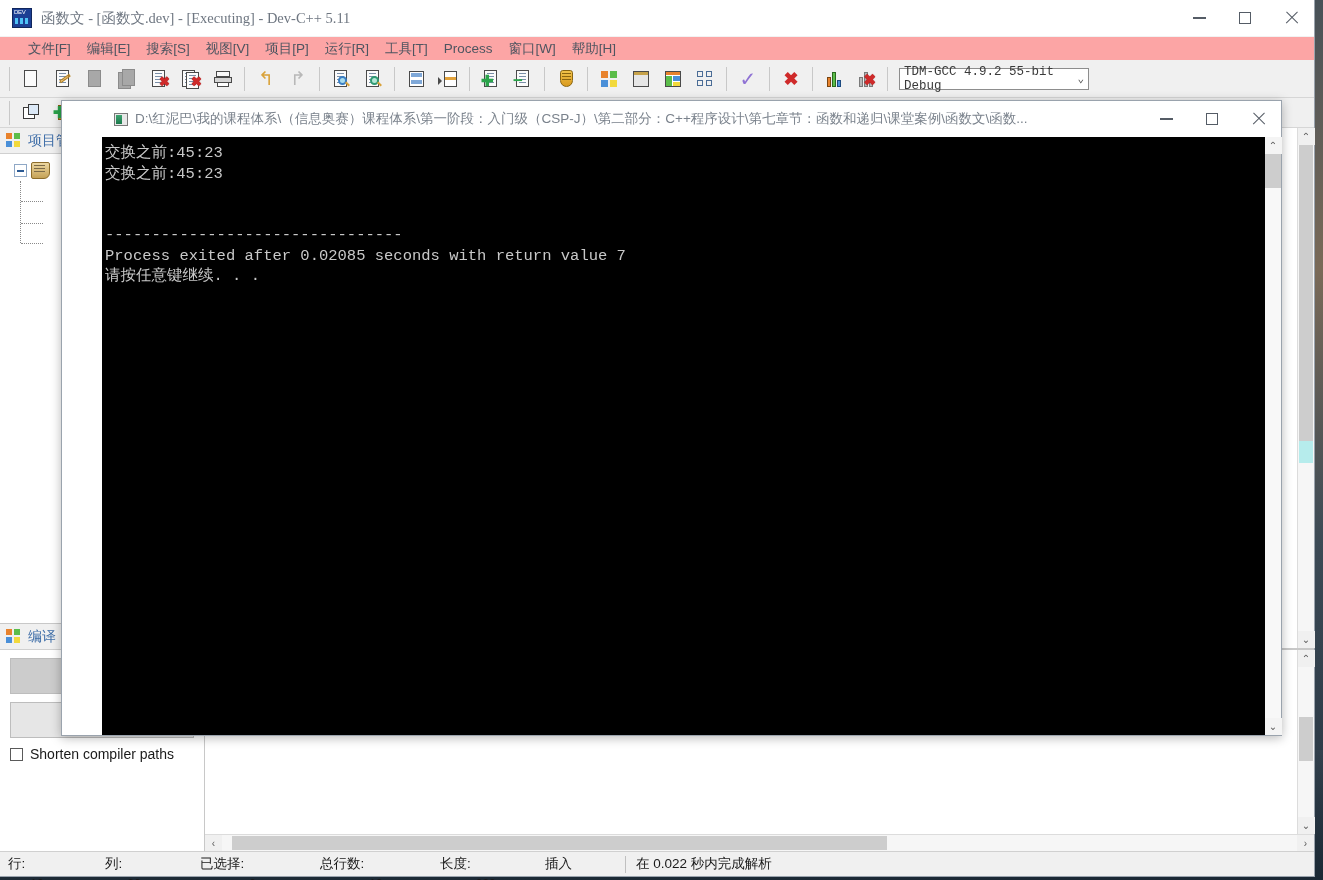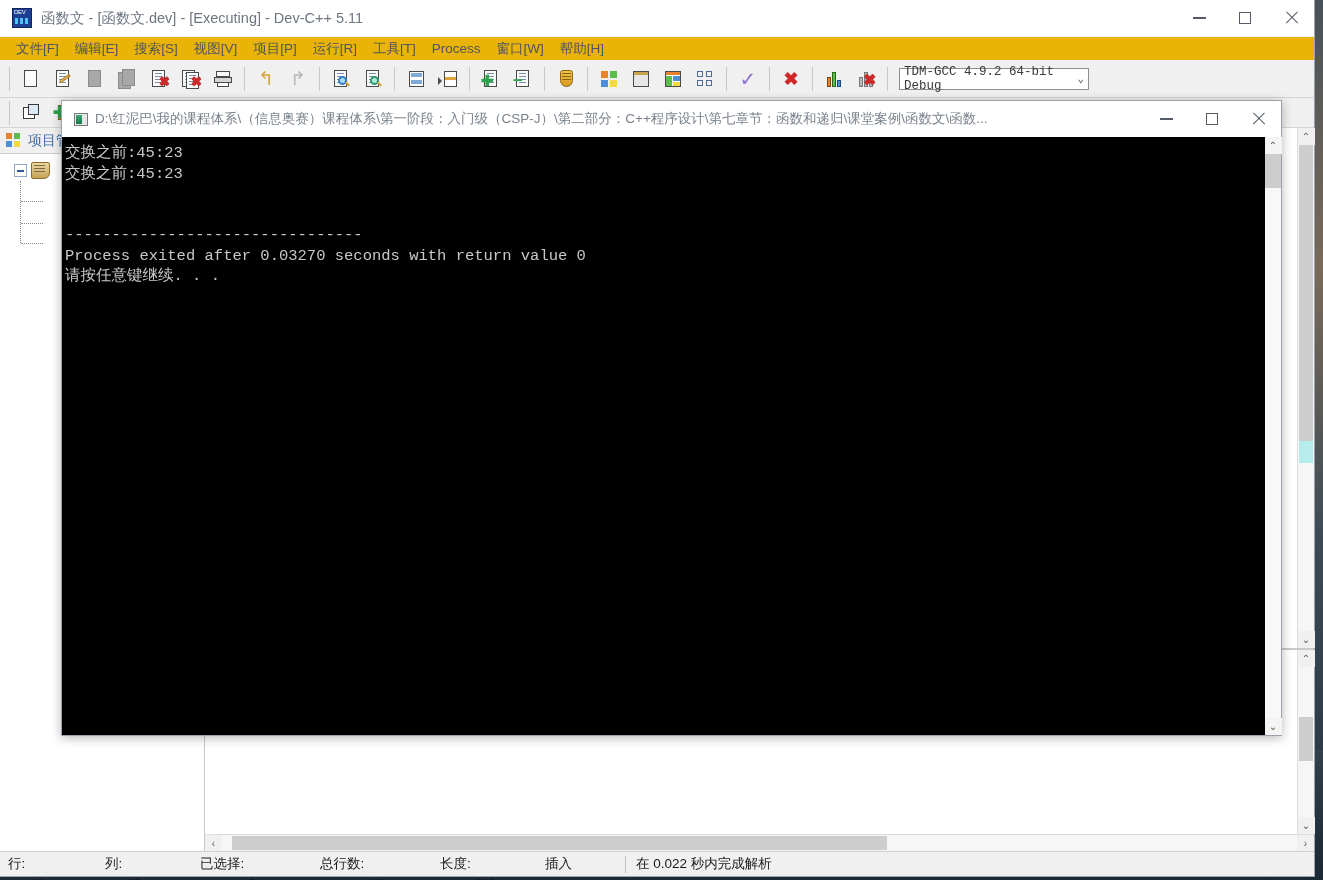--- a/index.html
+++ b/index.html
@@ -47,42 +47,42 @@
   .app-icon::before{
     content:"DEV"; position:absolute; top:0px; left:1px;
     font-size:6px; color:#fff; font-family:"Liberation Sans",sans-serif; letter-spacing:-.3px;
   }
   .app-icon::after{
     content:""; position:absolute; left:2px; bottom:3px; width:13px; height:6px;
     background:
       linear-gradient(90deg,#4fc3f7 0 3px,transparent 3px 5px,#4fc3f7 5px 8px,transparent 8px 10px,#4fc3f7 10px 13px);
   }
   .title-text {
-    font-size: 14.5px; color: #6e7681; white-space: nowrap;
+    font-size: 14.5px; color: #6e7681; white-space: nowrap; font-family: Liberation Serif, serif;
   }
   .win-btns { margin-left: auto; display: flex; height: 100%; }
   .win-btn {
     width: 46px; height: 100%;
     display: flex; align-items: center; justify-content: center;
     color: #555c66; font-size: 15px;
   }
   .glyph-min { width: 13px; height: 1.5px; background: #555c66; }
   .glyph-max { width: 12px; height: 12px; border: 1.4px solid #555c66; }
   .glyph-close { position: relative; width: 14px; height: 14px; }
   .glyph-close::before, .glyph-close::after {
     content: ""; position: absolute; left: 0; top: 6px;
     width: 16px; height: 1.4px; background: #555c66;
   }
   .glyph-close::before { transform: rotate(45deg); }
   .glyph-close::after  { transform: rotate(-45deg); }
 
   
   .menubar {
     height: 23px; display: flex; align-items: center;
-    background: #eab308; padding-left: 8px; flex: 0 0 auto;
+    background: #fca5a5; padding-left: 20px; flex: 0 0 auto;
   }
   .menu-item {
     font-size: 13.5px; color: #4e5560; padding: 2px 8px;
     white-space: nowrap;
   }
 
   
   .toolbar {
     height: 38px; background: #f0f0f0;
     display: flex; align-items: center; padding-left: 4px;
@@ -250,21 +250,21 @@
   .st-cell .v { font-size: 12px; margin-top: 40px; }
   .st-div { width: 1px; height: 17px; background: #c0c0c0; }
 
   
   #console {
     position: absolute; left: 61px; top: 100px;
     width: 1221px; height: 636px;
     background: #fff;
     border: 1px solid #9aa3ad;
     box-shadow: 0 2px 10px rgba(0,0,0,.28);
-    display: flex; flex-direction: column;
+    display: flex; flex-direction: column; padding-left: 40px;
   }
   .con-title {
     height: 36px; background: #fff; display: flex; align-items: center; flex: 0 0 auto;
   }
   .con-icon {
     width: 14px; height: 13px; margin: 0 7px 0 12px; flex: 0 0 auto;
     background: #e8e8e8; border: 1px solid #7a7a7a; position: relative;
   }
   .con-icon::after{
     content:""; position:absolute; left:1px; top:1px; width:6px; height:9px;
@@ -505,21 +505,21 @@
         <span style="position:absolute;left:8px;bottom:2px;width:4px;height:15px;background:#b8b8b8;border:1px solid #7a7a7a"></span>
         <span style="position:absolute;left:13px;bottom:2px;width:4px;height:7px;background:#b8b8b8;border:1px solid #7a7a7a"></span>
         <span class="redx" style="right:0;bottom:2px;font-size:15px">✖</span>
       </span>
     </div>
 
     <div class="sep"></div>
 
     <div class="sel-wrap">
       <div class="sel">
-        <span>TDM-GCC 4.9.2 64-bit Debug</span>
+        <span>TDM-GCC 4.9.2 55-bit Debug</span>
         <span class="chev">⌄</span>
       </div>
     </div>
   </div>
 
   <div class="toolbar2">
     <div class="sep"></div>
     <div class="tb-btn">
       <span class="ic">
         <span style="position:absolute;left:2px;top:4px;width:12px;height:12px;background:#fff;border:1.5px solid #3a3a3a"></span>
@@ -553,20 +553,39 @@
           <span class="expander"></span>
           <span class="folder-ic"></span>
         </div>
         <div class="tree-children">
           <span class="twig" style="top:20px"></span>
           <span class="twig" style="top:42px"></span>
           <span class="twig" style="top:62px"></span>
         </div>
       </div>
 
+      <div class="left-bottom">
+        <div class="lb-tab">
+          <span class="ic" style="width:16px;height:16px">
+            <span style="position:absolute;left:0;top:0;width:6px;height:6px;background:#e8822c"></span>
+            <span style="position:absolute;left:8px;top:0;width:6px;height:6px;background:#5bbd4a"></span>
+            <span style="position:absolute;left:0;top:8px;width:6px;height:6px;background:#4a8fd8"></span>
+            <span style="position:absolute;left:8px;top:8px;width:6px;height:6px;background:#f2d93c"></span>
+          </span>
+          <span class="panel-tab-label">编译</span>
+        </div>
+        <div class="lb-body">
+          <div class="gray-box"></div>
+          <div class="gray-box light"></div>
+          <div class="chk-row">
+            <span class="chk"></span>
+            <span class="chk-label">Shorten compiler paths</span>
+          </div>
+        </div>
+      </div>
     </div>
 
     <div class="right-col">
 
       <div class="editor-area">
         <div class="editor-canvas"></div>
         <div class="vsb">
           <div class="sb-arrow">⌃</div>
           <div class="sb-track">
             <div class="sb-thumb" style="top:0;height:310px"></div>
@@ -657,21 +676,21 @@
           <span class="glyph-close"></span>
         </div>
     </div>
   </div>
   <div class="con-body">
     <div class="con-text">交换之前:45:23
 交换之前:45:23
 
 
 --------------------------------
-Process exited after 0.03270 seconds with return value 0
+Process exited after 0.02085 seconds with return value 7
 请按任意键继续. . .</div>
     <div class="con-vsb">
       <div class="cv-arrow">⌃</div>
       <div class="cv-track">
         <div class="cv-thumb" style="top:0;height:34px"></div>
       </div>
       <div class="cv-arrow">⌄</div>
     </div>
   </div>
 </div>

